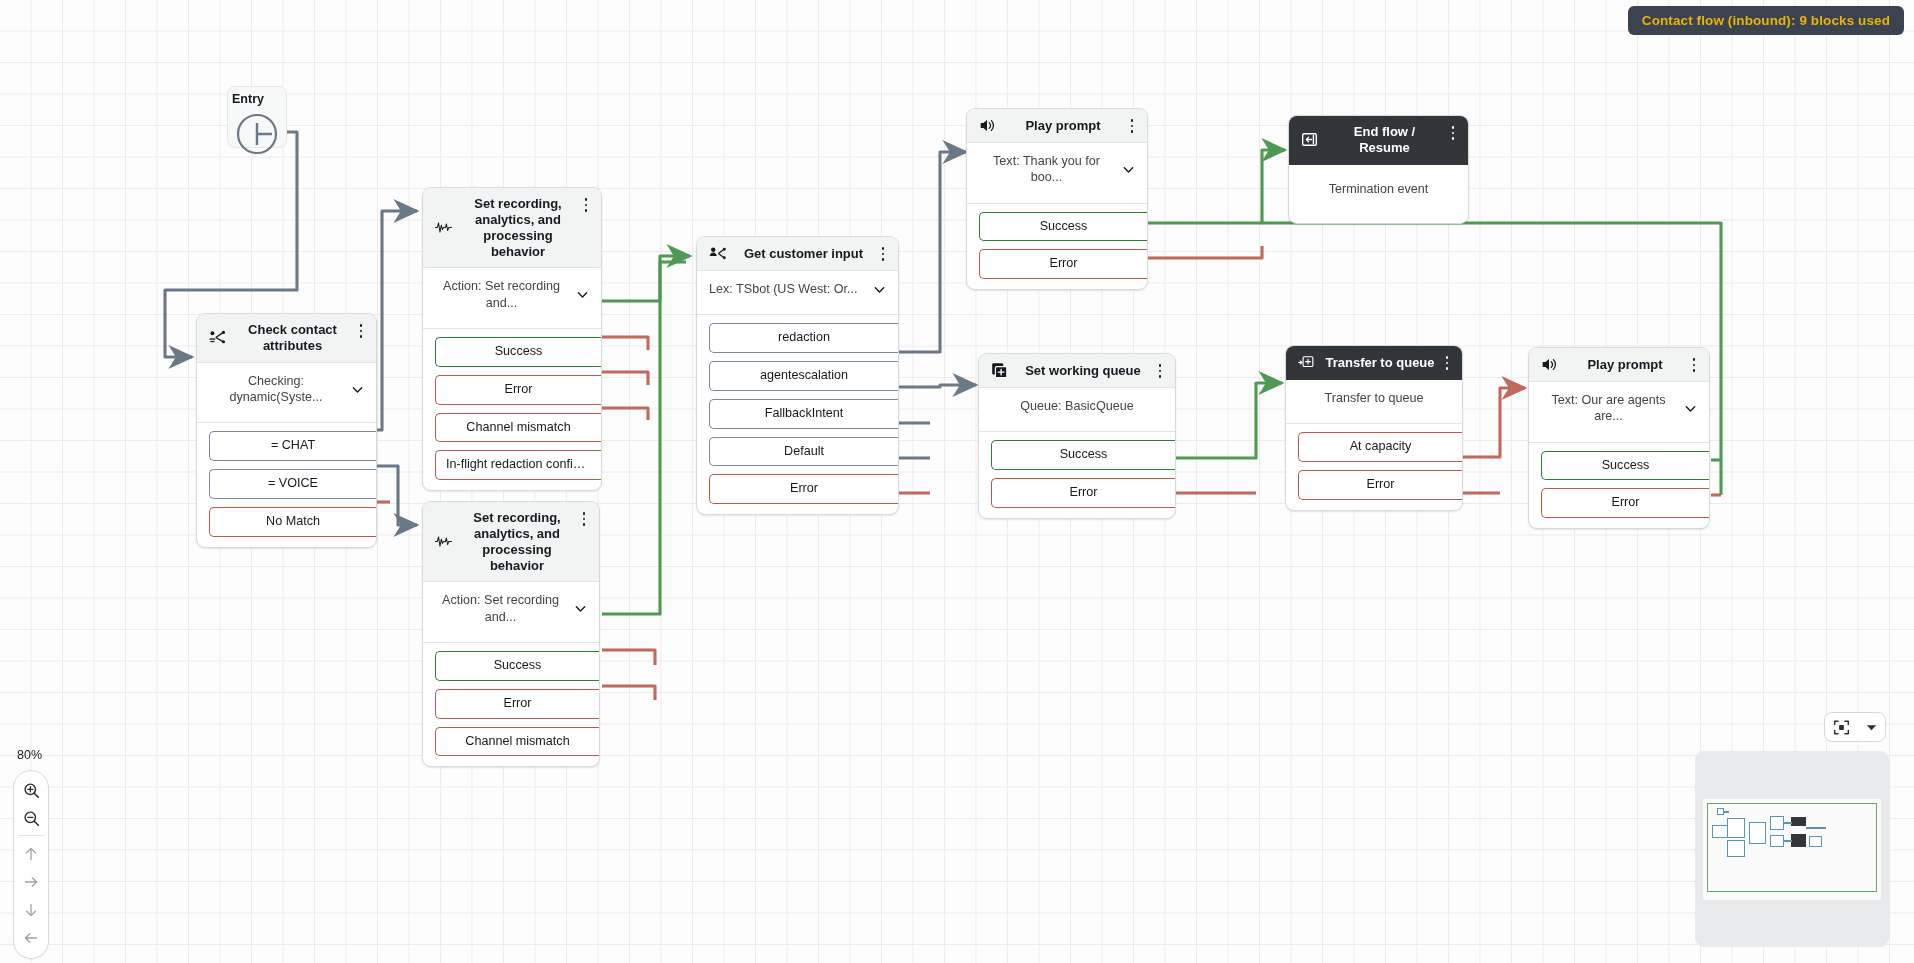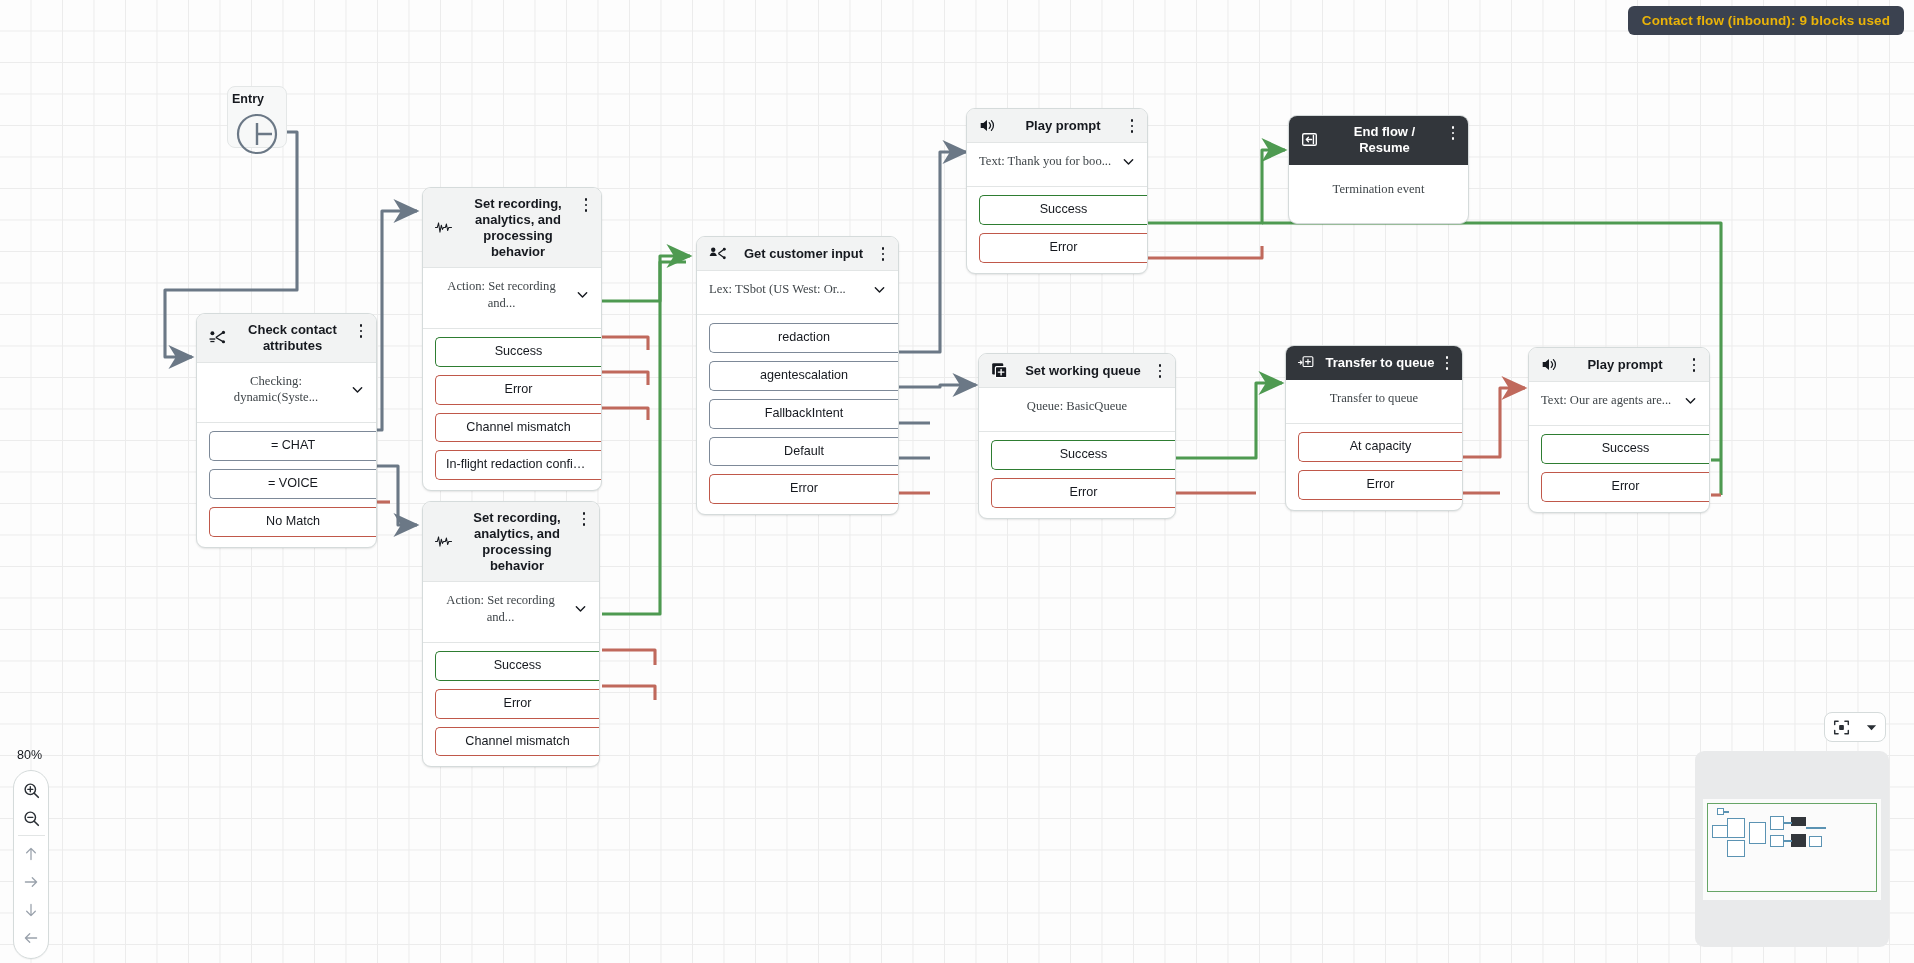--- a/index.html
+++ b/index.html
@@ -65,21 +65,21 @@
   .node-icon { flex: 0 0 auto; width: 17px; height: 17px; display:block; }
   .kebab {
     position: absolute; top: 8px; right: 8px;
     width: 14px; height: 18px;
     display: flex; flex-direction: column; justify-content: center;
     align-items: center; gap: 2.5px; cursor: pointer;
   }
   .kebab i { width: 2.8px; height: 2.8px; border-radius: 50%; background: #16191f; display:block;}
   .node.dark .kebab i { background: #ffffff; }
 
-  .node-body { padding: 10px 12px 8px 12px; font-family: Liberation Serif, serif; }
+  .node-body { padding: 10px 12px 8px 12px; }
   .node-desc {
     font-size: 12.6px; color: #3f4549;
     display: flex; align-items: center; justify-content: space-between;
     gap: 8px; line-height: 1.3;
   }
   .node-desc.plain { display:block; }
   .chev { flex: 0 0 auto; width: 13px; height: 13px; display:block; }
 
   .branch-sep { height: 1px; background: #e2e5e5; margin: 9px 0 0 0; }
   .branches { padding: 8px 0 10px 0; }

